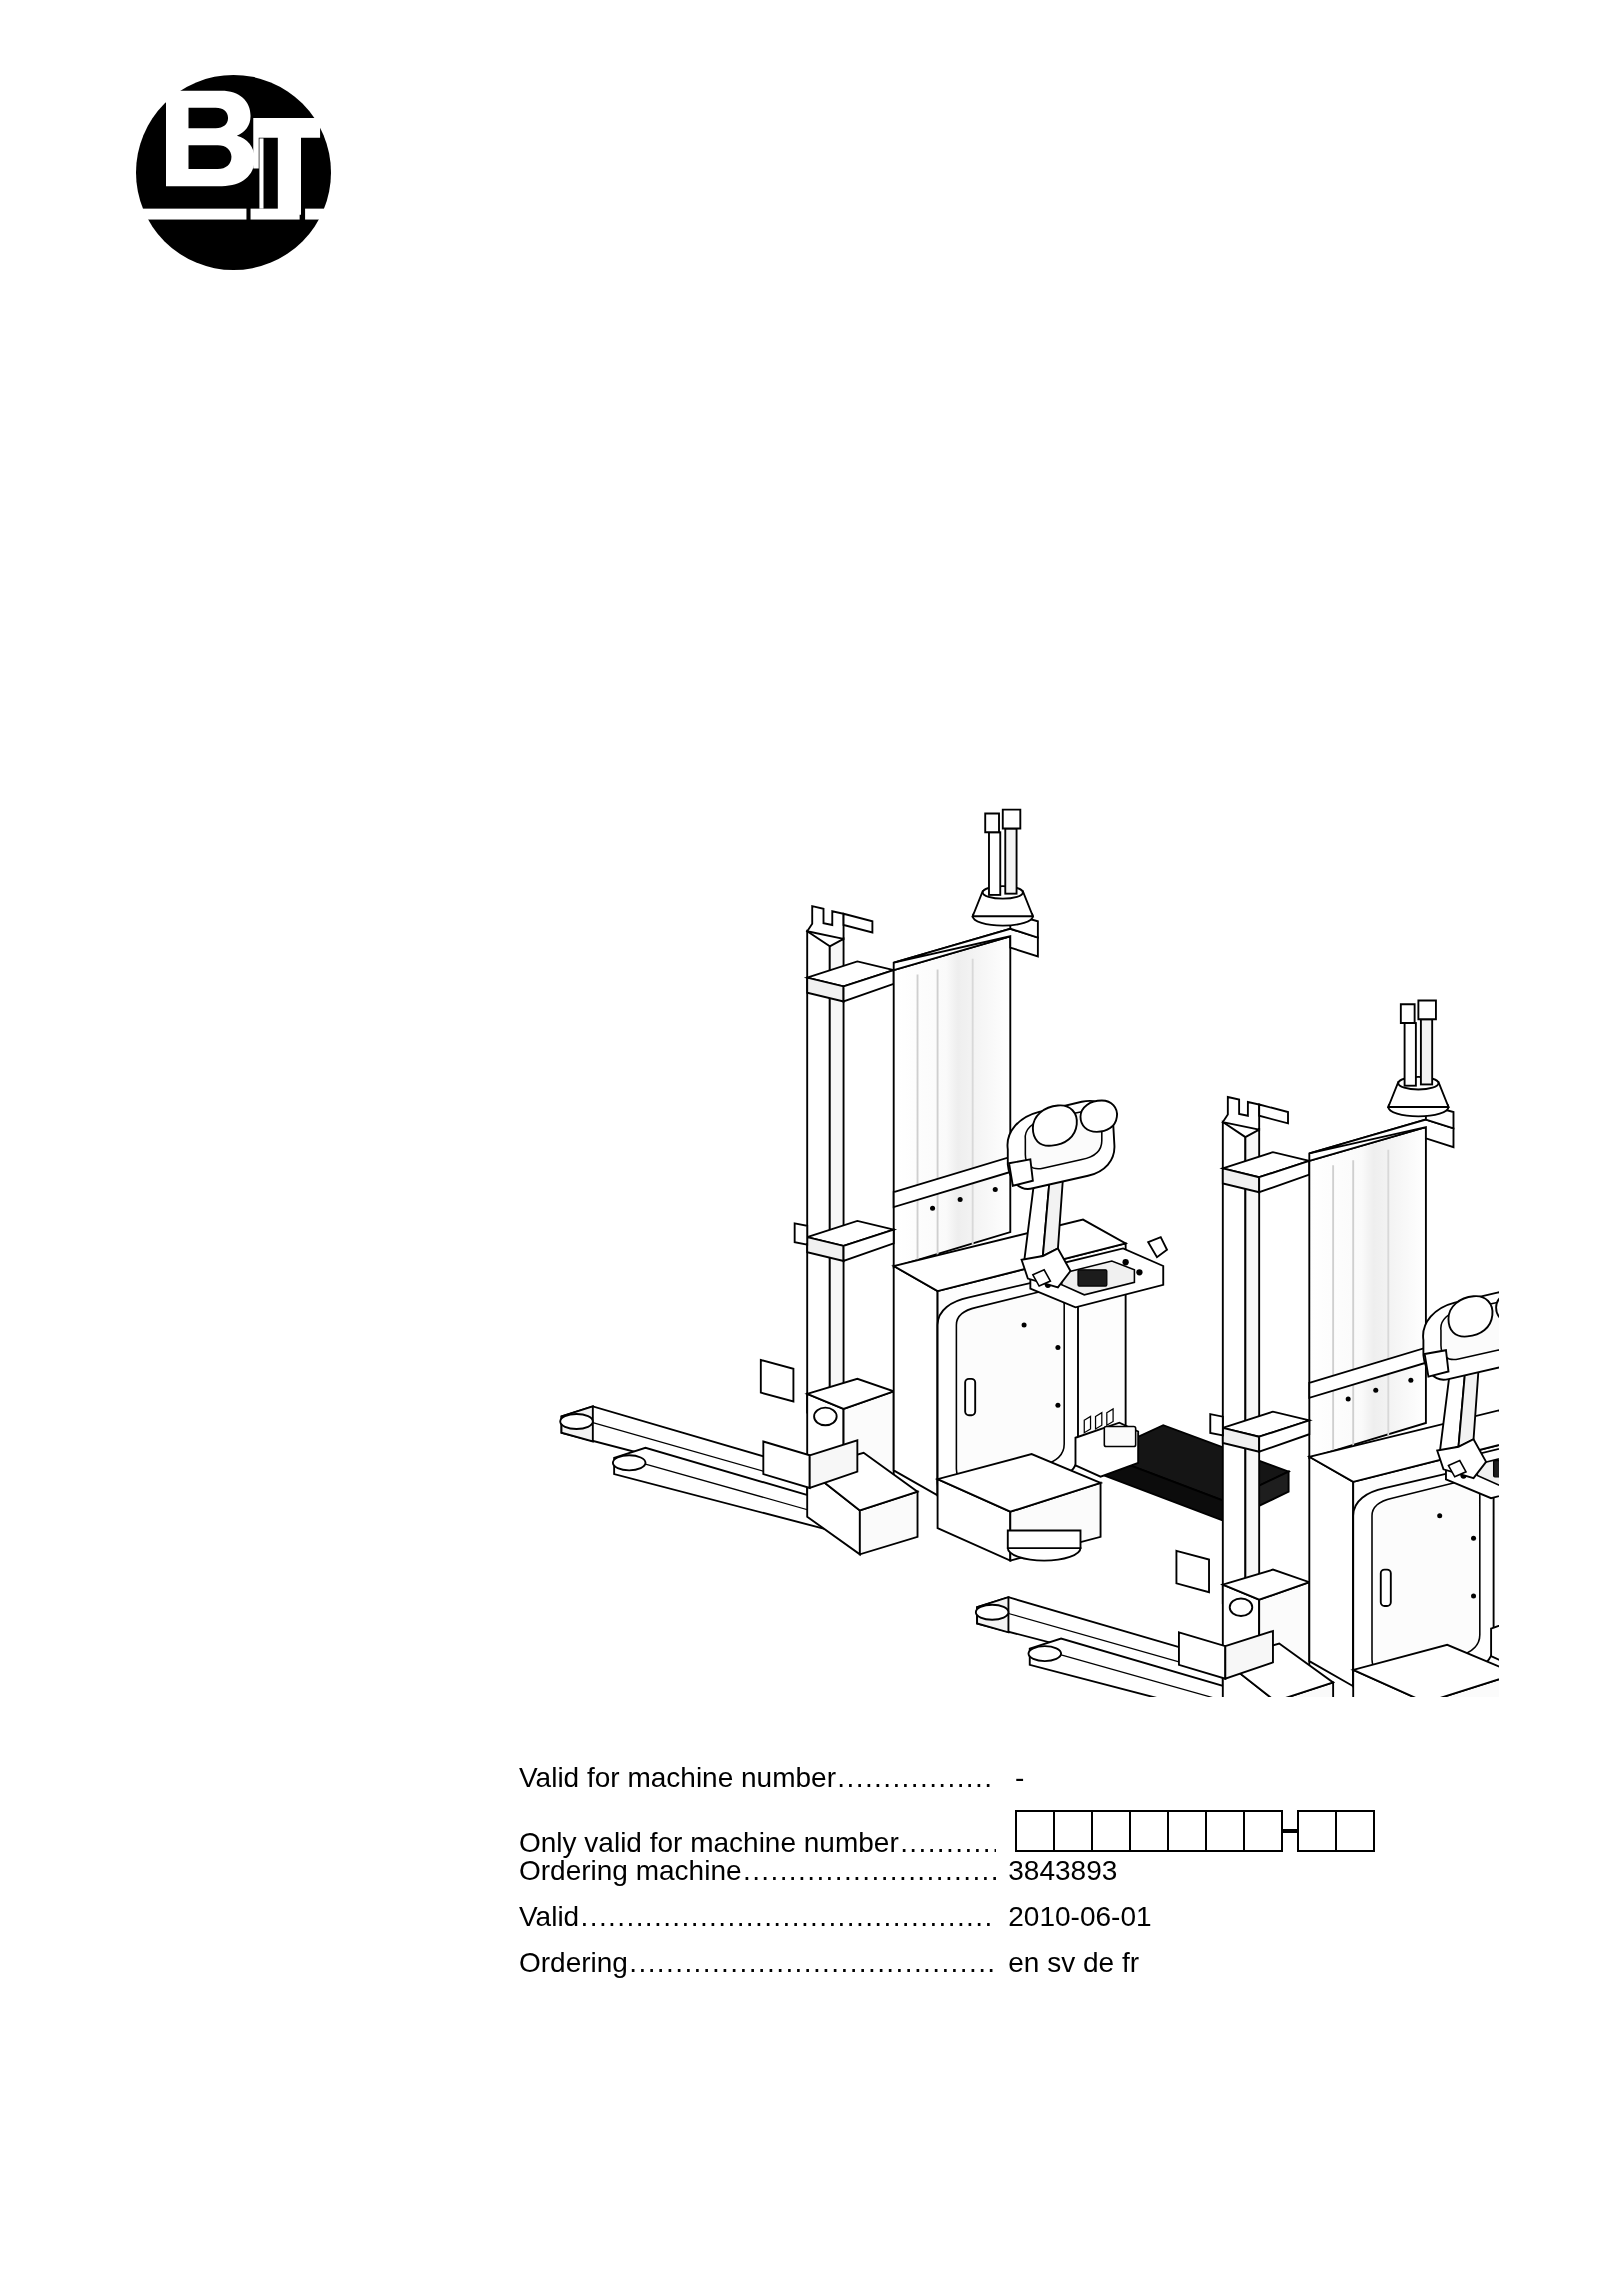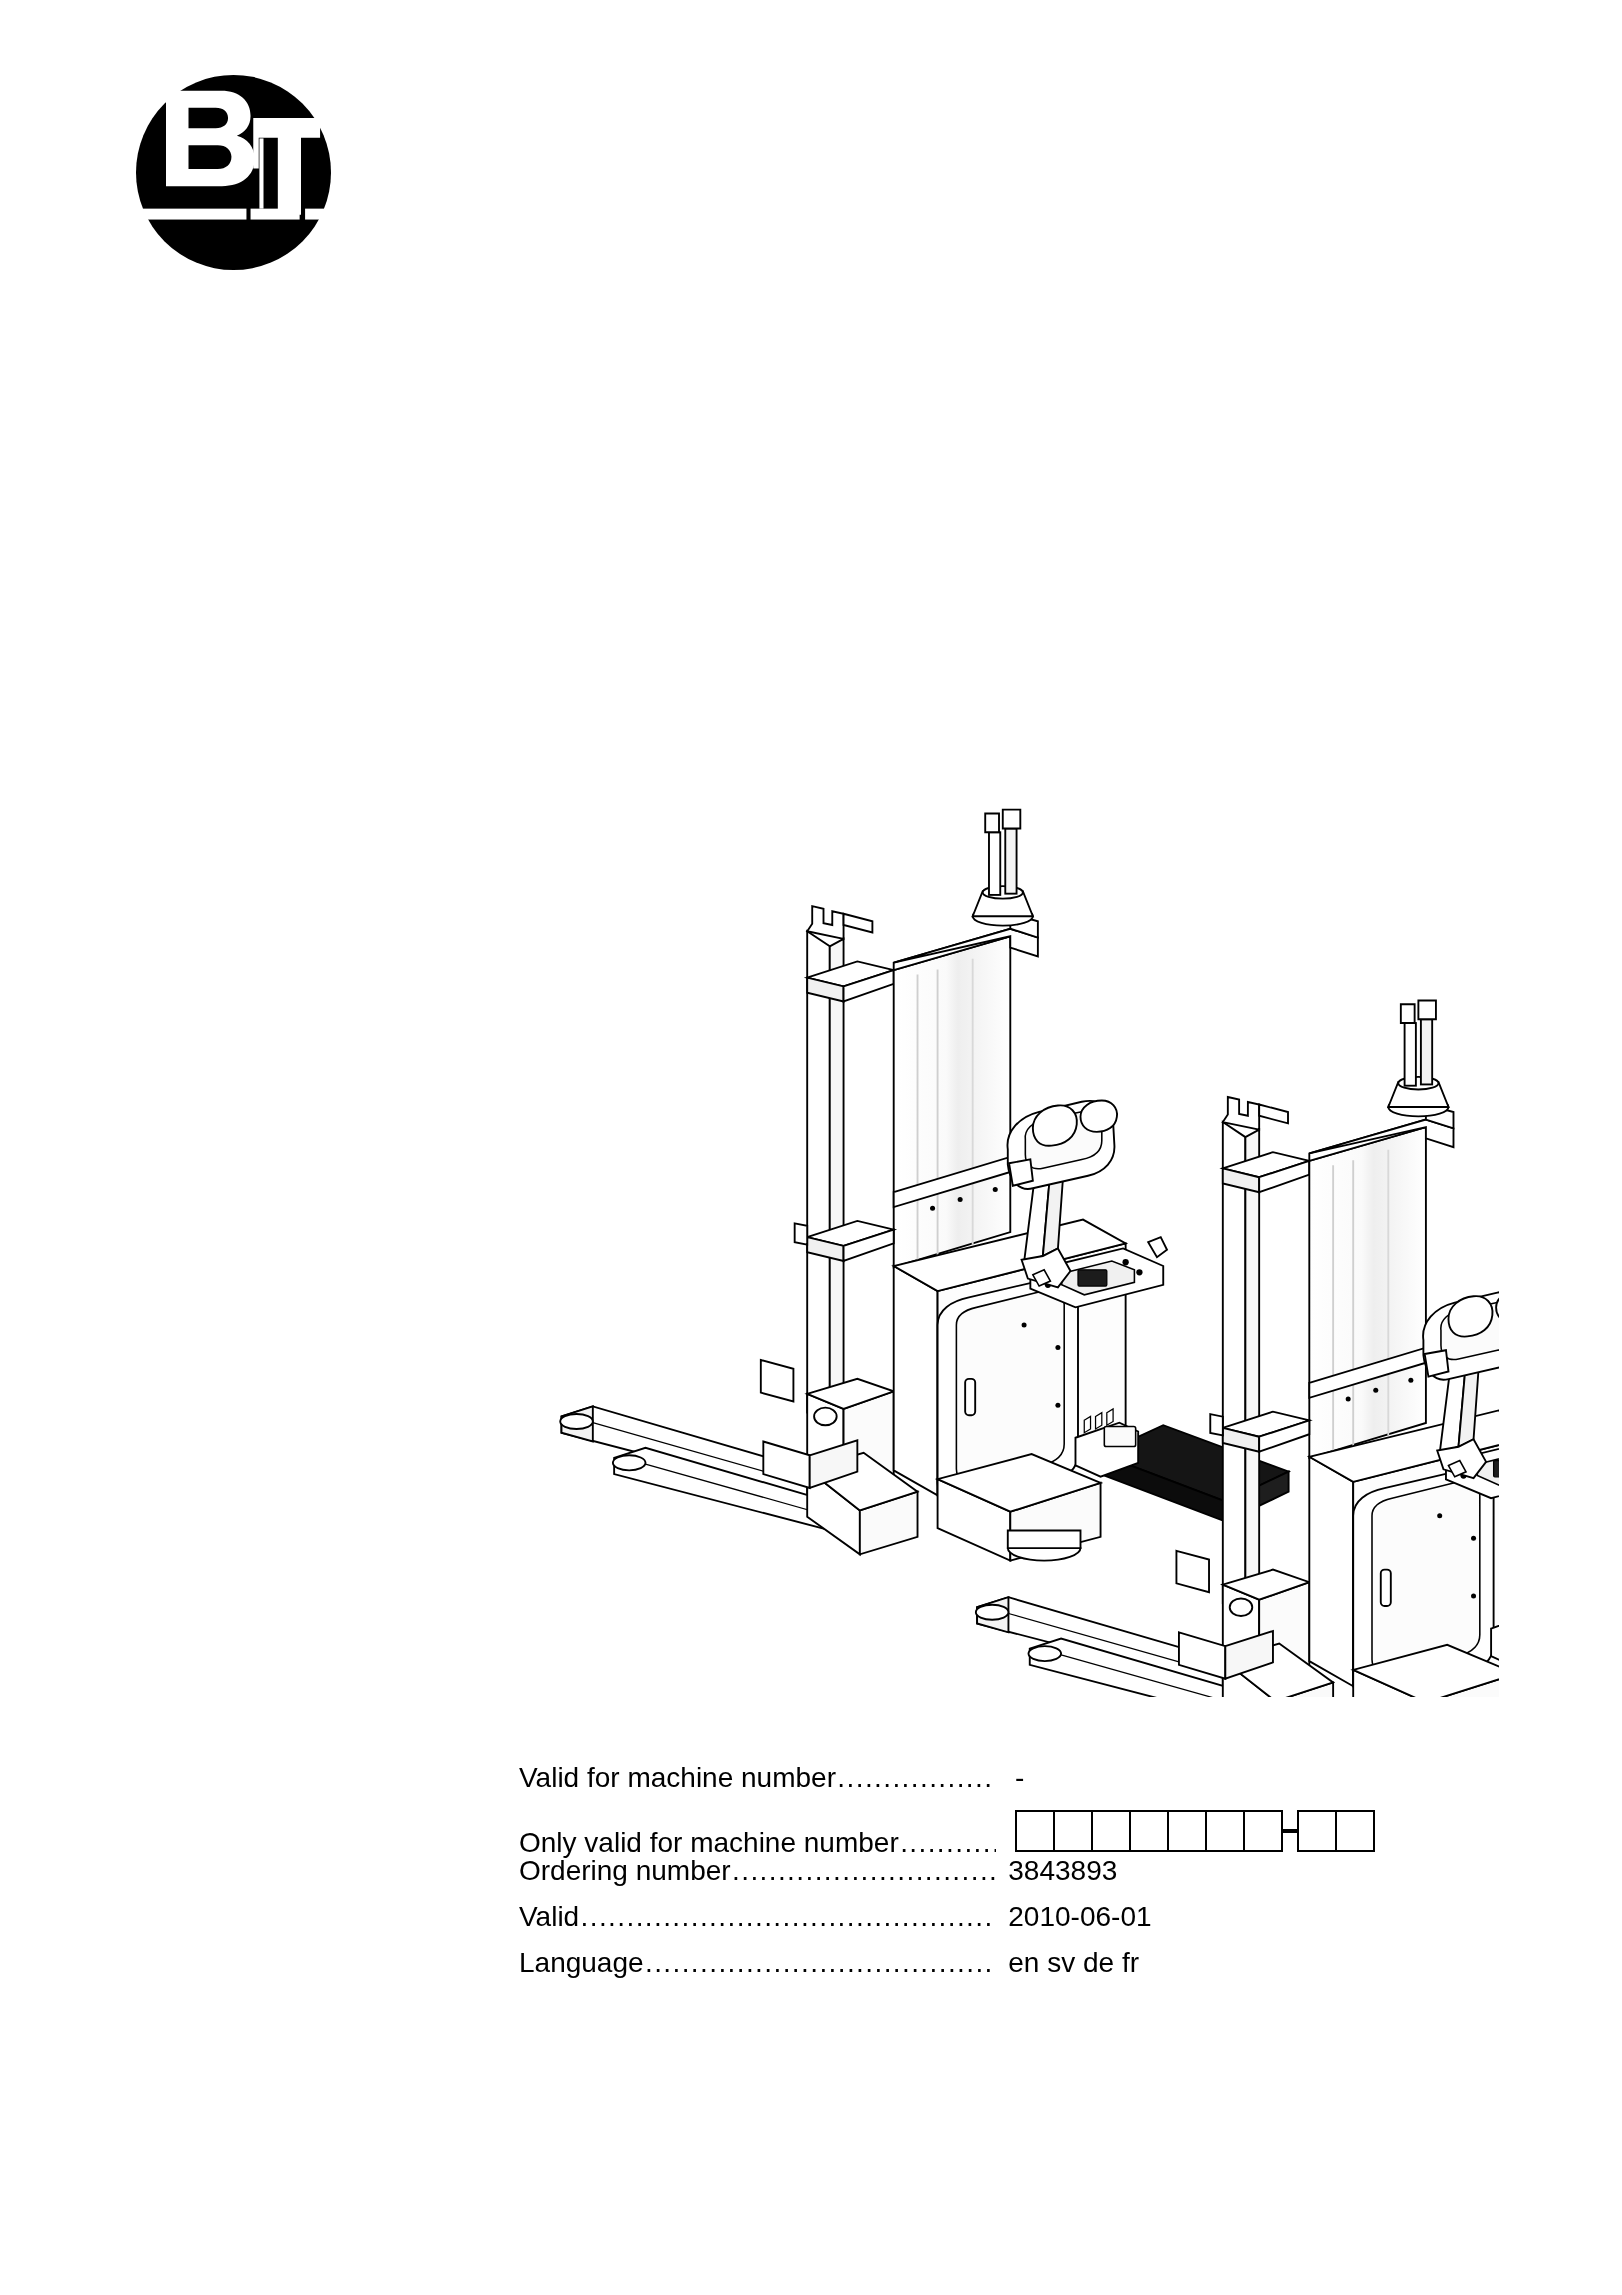--- a/index.html
+++ b/index.html
@@ -336,41 +336,41 @@
                 <div class="mnbox"></div>
                 <div class="mnbox"></div>
               </div>
             </div>
           </td>
         </tr>
 
         <tr class="info-row">
           <td class="info-label-cell">
             <div class="label-line">
-              <span class="label-text">Ordering number </span>
+              <span class="label-text">Ordering machine </span>
               <span class="leader">................................</span>
             </div>
           </td>
           <td class="info-value-cell">3843893</td>
         </tr>
 
         <tr class="info-row">
           <td class="info-label-cell">
             <div class="label-line">
               <span class="label-text">Valid </span>
               <span class="leader">....................................................</span>
             </div>
           </td>
           <td class="info-value-cell">2010-06-01</td>
         </tr>
 
         <tr class="info-row">
           <td class="info-label-cell">
             <div class="label-line">
-              <span class="label-text">Language</span>
+              <span class="label-text">Ordering</span>
               <span class="leader">...........................................</span>
             </div>
           </td>
           <td class="info-value-cell"> en sv de fr</td>
         </tr>
       </tbody>
     </table>
   </div>
 
 </div>

